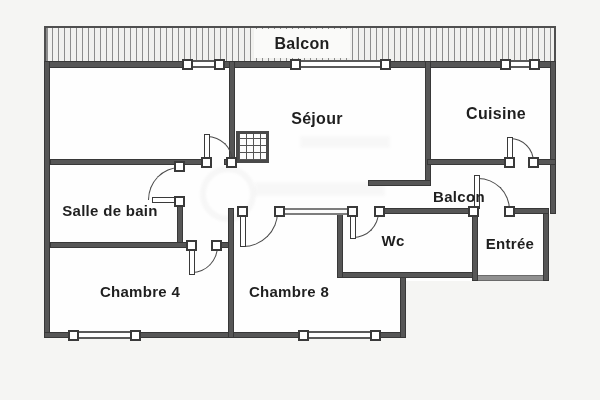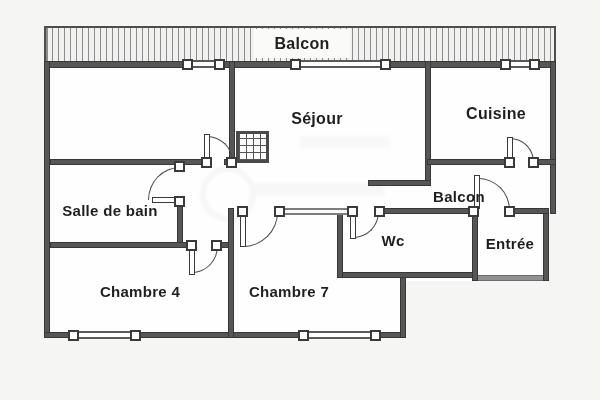--- a/index.html
+++ b/index.html
@@ -138,15 +138,15 @@
   <div class="jamb" style="left:186px;top:240px;"></div>
   <div class="jamb" style="left:211px;top:240px;"></div>
 
   <div class="room-label big" style="left:317px;top:119px;">Séjour</div>
   <div class="room-label" style="left:110px;top:210px;">Salle de bain</div>
   <div class="room-label big" style="left:496px;top:114px;">Cuisine</div>
   <div class="room-label" style="left:459px;top:196px;">Balcon</div>
   <div class="room-label" style="left:393px;top:240px;text-align:right;">Wc</div>
   <div class="room-label" style="left:510px;top:243px;">Entrée</div>
   <div class="room-label" style="left:140px;top:291px;">Chambre 4</div>
-  <div class="room-label" style="left:289px;top:291px;">Chambre 7</div>
+  <div class="room-label" style="left:289px;top:291px;">Chambre 8</div>
 
 </div>
 
 </body></html>

